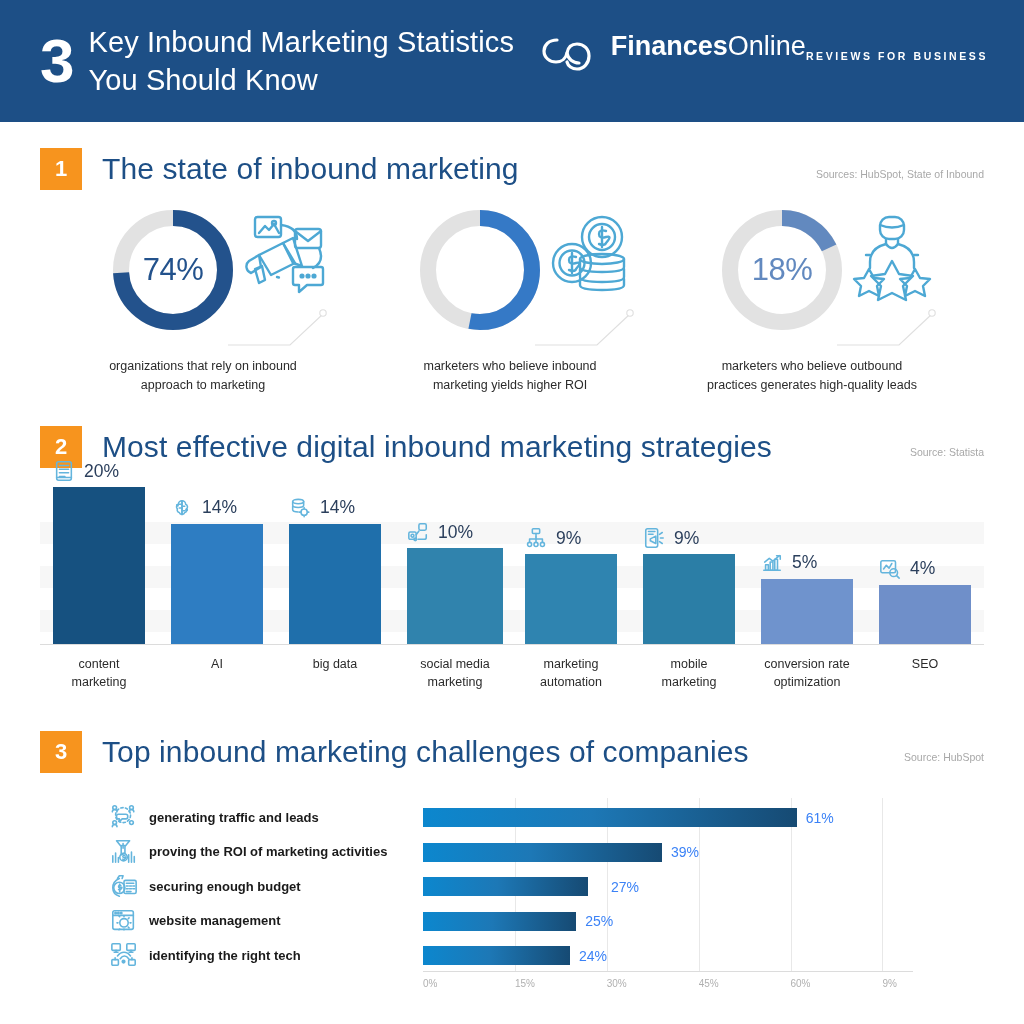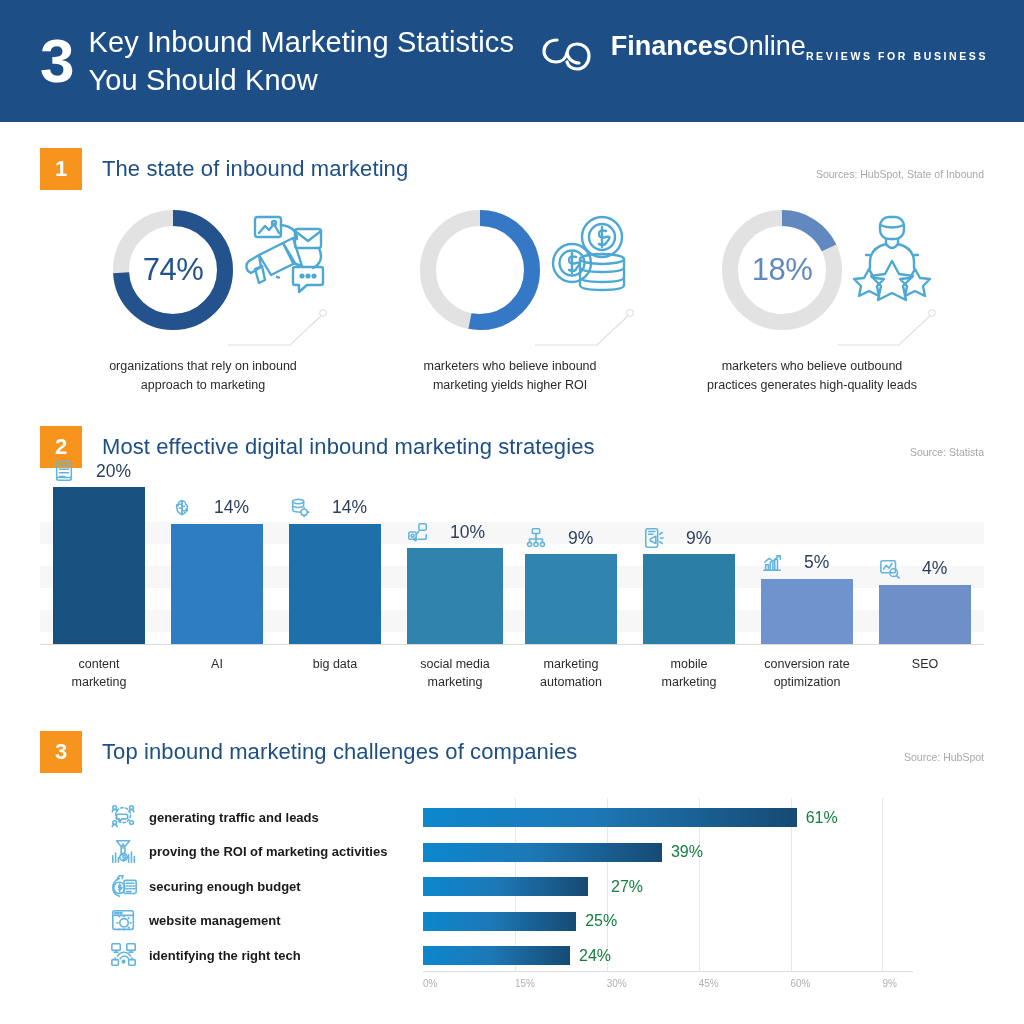--- a/index.html
+++ b/index.html
@@ -38,21 +38,21 @@
   }
 
   
   .sec-head { position: absolute; display: flex; align-items: center; }
   .sec-badge {
     width: 42px; height: 42px; background: #f7941e; color: #fff;
     font-size: 22px; font-weight: 700; display: flex;
     align-items: center; justify-content: center; flex: none;
   }
   .sec-title {
-    margin-left: 20px; color: #1d4f86; font-size: 22px; font-weight: 400;
+    margin-left: 20px; color: #1d4f86; font-size: 30px; font-weight: 400;
     letter-spacing: 0.1px; white-space: nowrap;
   }
   .sec-source {
     position: absolute; right: 40px; color: #a8a8a8; font-size: 10.5px;
     white-space: nowrap;
   }
 
   
   .donut-row { position: absolute; left: 0; top: 205px; width: 1024px; height: 205px; }
   .donut-cell { position: absolute; top: 0; width: 300px; text-align: center; }
@@ -73,39 +73,39 @@
   
   .vbar-chart { position: absolute; left: 40px; top: 487px; width: 944px; height: 220px; }
   .vbar-bands { position: absolute; left: 0; top: 35px; width: 944px; height: 122px; }
   .vbar-band { position: absolute; left: 0; width: 944px; height: 22px; background: #f7f7f7; }
   .vbar-axis { position: absolute; left: 0; top: 157px; width: 944px; height: 1px; background: #dcdcdc; }
   .vbar-col { position: absolute; bottom: 63px; text-align: center; }
   .vbar-bar { width: 100%; border-radius: 0; }
   .vbar-top {
     position: absolute; bottom: 100%; left: 0; width: 100%;
     display: flex; align-items: center; justify-content: flex-start;
-    gap: 21px; padding-bottom: 5px; white-space: nowrap;
+    gap: 9px; padding-bottom: 5px; white-space: nowrap;
   }
   .vbar-ico { width: 22px; height: 22px; flex: none; }
   .vbar-pct { font-size: 17.5px; color: #2b3f5c; }
   .vbar-lab {
     position: absolute; top: 100%; left: -12px; width: calc(100% + 24px);
     padding-top: 11px; font-size: 12.5px; color: #2b2b2b; line-height: 1.45;
   }
 
   
   .hbar-chart { position: absolute; left: 110px; top: 798px; width: 880px; height: 215px; }
   .hbar-row { position: absolute; left: 0; height: 30px; width: 880px; display: flex; align-items: center; }
   .hbar-ico { width: 28px; height: 28px; flex: none; }
   .hbar-lab { margin-left: 11px; font-size: 13px; color: #1a1a1a; font-weight: 700; white-space: nowrap; }
   .hbar-track { position: absolute; left: 313px; top: 6px; height: 19px; width: 490px; }
   .hbar-fill { height: 19px; background: linear-gradient(90deg, #0c87ce 0%, #1d78b6 45%, #164a73 100%); }
   .hbar-pct {
     position: absolute; top: 50%; transform: translateY(-50%);
-    margin-left: 9px; font-size: 16px; color: #15803d; white-space: nowrap;
+    margin-left: 9px; font-size: 14px; color: #3b82f6; white-space: nowrap;
   }
   .hbar-grid { position: absolute; left: 313px; top: 0; width: 490px; height: 173px; }
   .hbar-gl { position: absolute; top: 0; width: 1px; height: 173px; background: #e8e8e8; }
   .hbar-base { position: absolute; left: 313px; top: 173px; width: 490px; height: 1px; background: #dcdcdc; }
   .hbar-tick { position: absolute; top: 180px; font-size: 10px; color: #b0b0b0; }
 </style>
 </head>
 <body>
 
 <div class="page">

